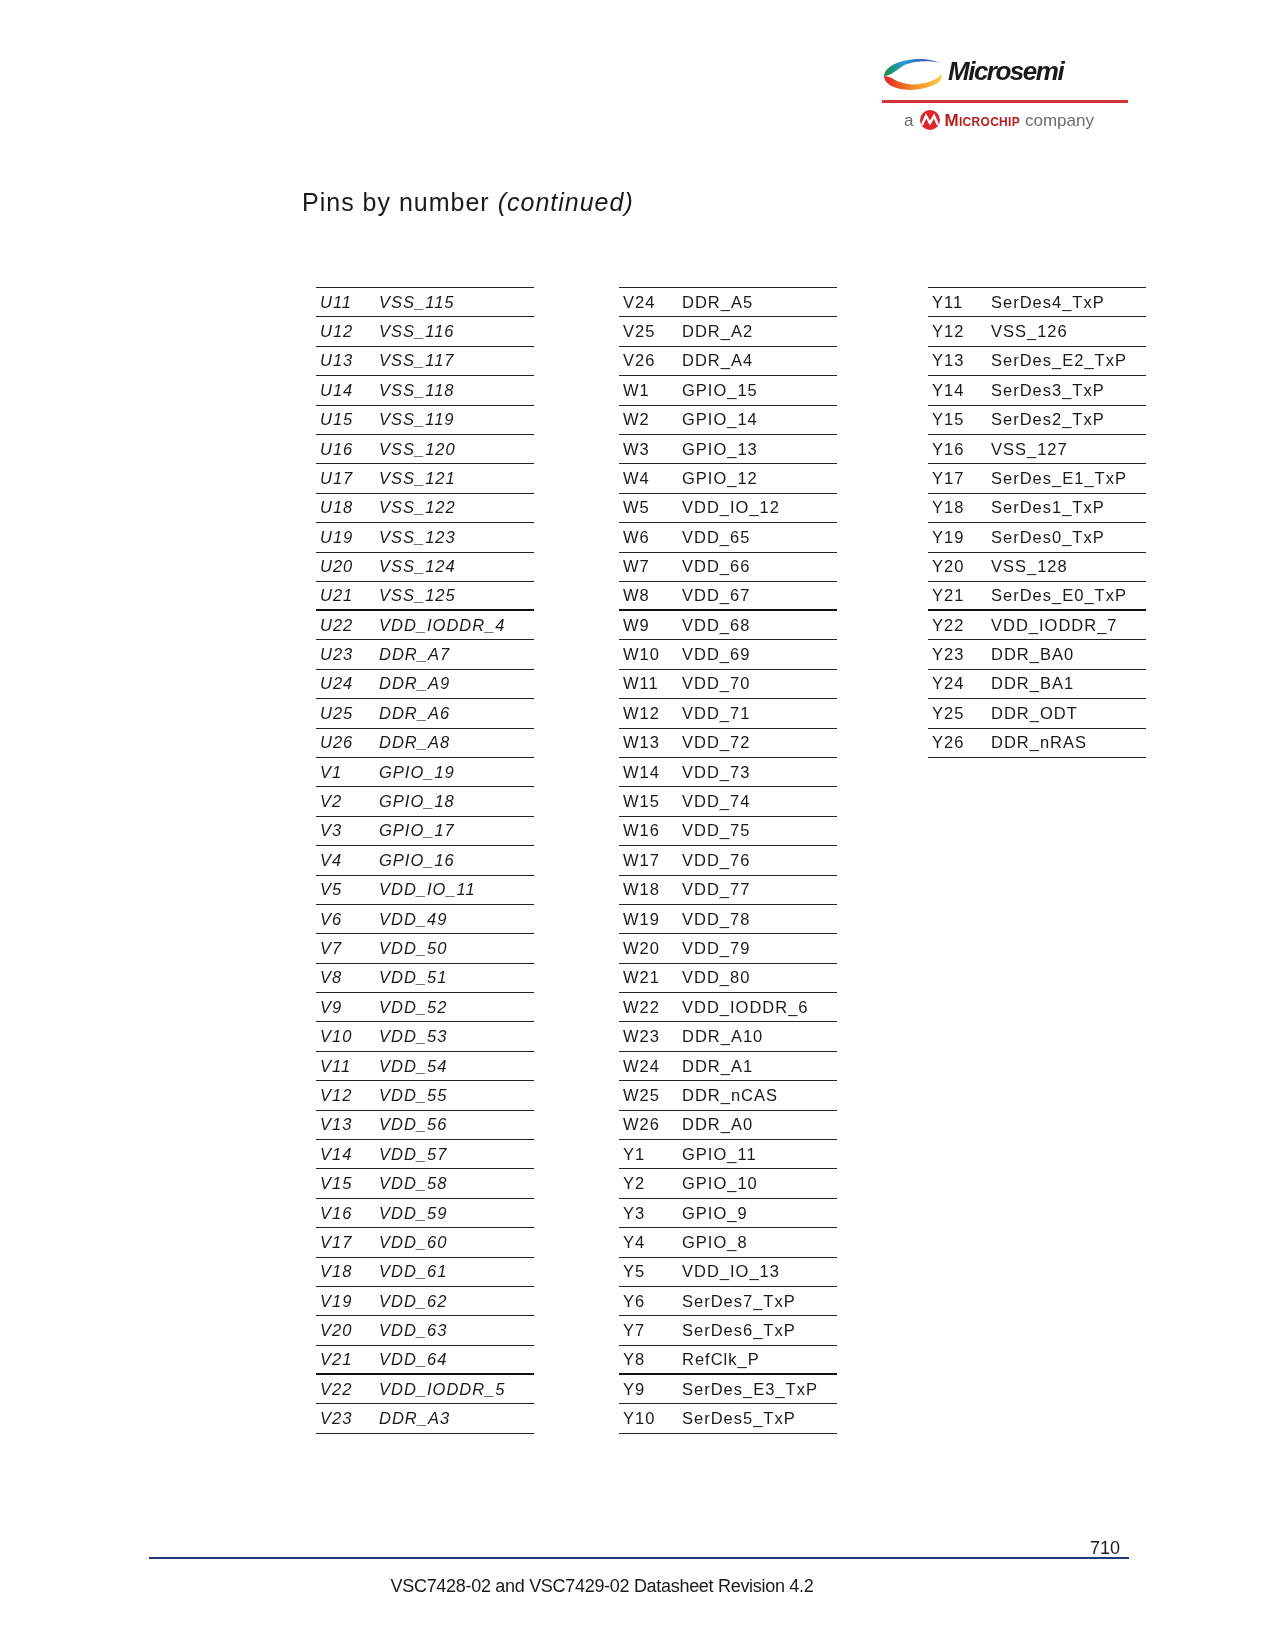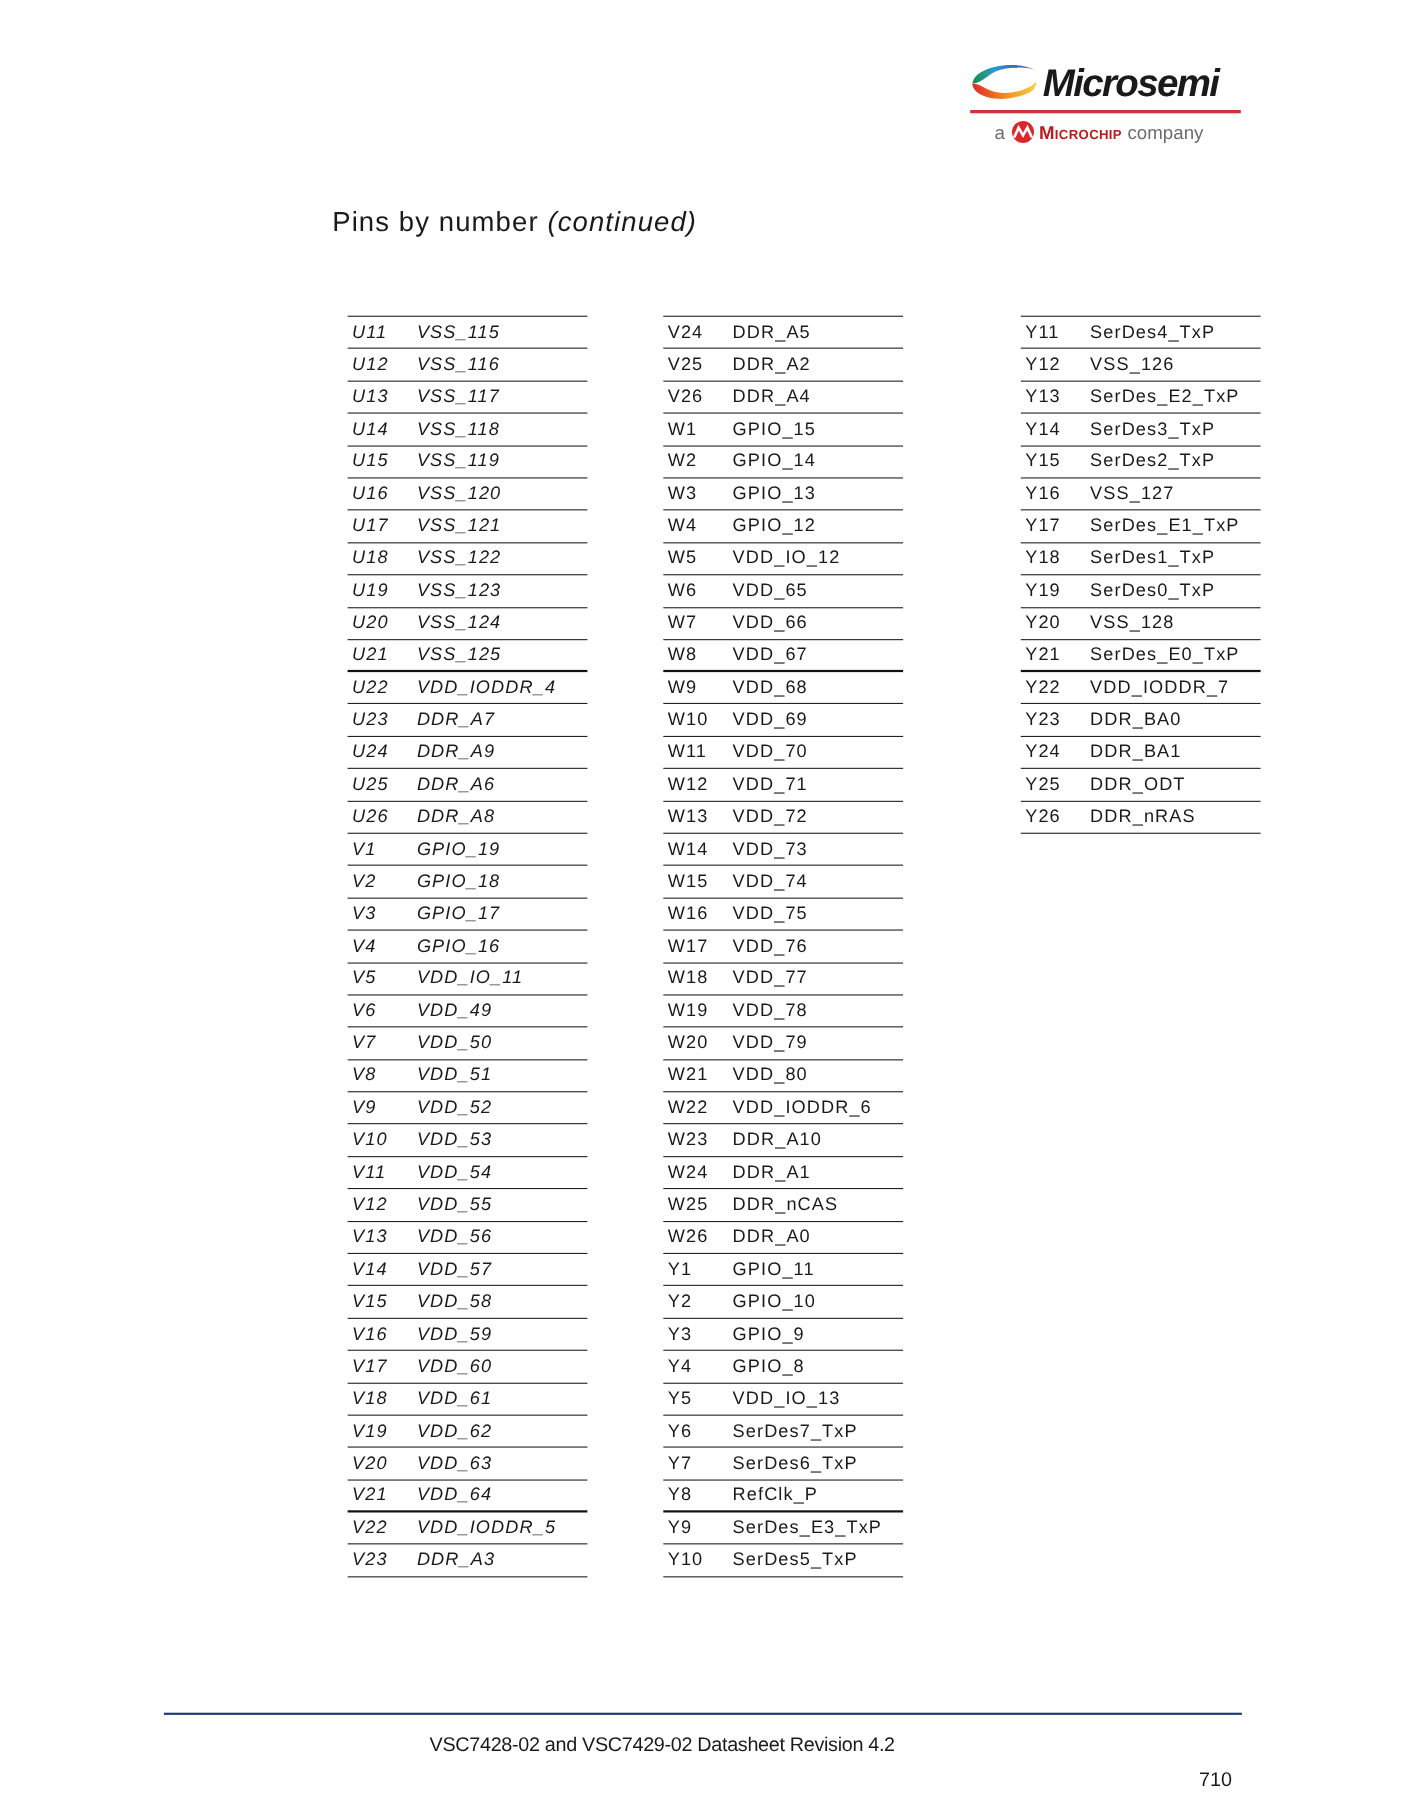--- a/index.html
+++ b/index.html
@@ -1,46 +1,46 @@
 <!DOCTYPE html>
 <html><head>
 <meta charset="utf-8">
 <style>
   html, body { margin: 0; padding: 0; background: #ffffff; }
   body { width: 1275px; height: 1650px; position: relative; overflow: hidden;
          font-family: "Liberation Sans", "DejaVu Sans", sans-serif; color: #1a1a1a; }
 
   .logo { position: absolute; left: 880px; top: 50px; width: 250px; height: 90px; }
   .logo .swirl { position: absolute; left: 0; top: 4px; }
-  .logo .wordmark { position: absolute; left: 68px; top: 6px; font-size: 35px; font-weight: bold;
+  .logo .wordmark { position: absolute; left: 68px; top: 6px; font-size: 26px; font-weight: bold;
          font-style: italic; letter-spacing: -1.5px; color: #1a1a1a; text-align: center; }
   .logo .redline { position: absolute; left: 2px; top: 50px; width: 246px; height: 3px; background: #d0343a; }
   .logo .sub { position: absolute; left: 24px; top: 60px; font-size: 17px; color: #6b6b6b; white-space: nowrap; }
   .logo .sub .a { margin-right: 6px; }
   .logo .sub .mchip-icon { display: inline-block; vertical-align: -4px; margin-right: 3px; }
   .logo .sub .mchip { font-weight: bold; color: #b91c1c; font-variant: small-caps; font-size: 17px; letter-spacing: 0.3px; }
   .logo .sub .company { margin-left: 5px; }
 
   .title { position: absolute; left: 302px; top: 188px; font-size: 25px; letter-spacing: 1px; color: #1a1a1a; }
   .title .cont { font-style: italic; }
 
   .col { position: absolute; top: 287px; width: 218px; border-top: 1.5px solid #222; }
   .col.c1 { left: 316px; font-style: italic; }
-  .col.c2 { left: 603px; }
+  .col.c2 { left: 619px; }
   .col.c3 { left: 928px; }
   .row { height: 28.4px; border-bottom: 1.3px solid #222; display: flex; align-items: center;
          font-size: 16.5px; letter-spacing: 1px; }
   .row.thick { border-bottom: 2.6px solid #111; height: 27.1px; }
   .row .pin { width: 59px; padding-left: 4px; }
   .row .name { flex: 1; }
 
   .footer-line { position: absolute; left: 149px; top: 1557px; width: 980px; height: 2px; background: #1f3a7a; }
   .footer-text { position: absolute; left: 0; width: 1204px; top: 1576px; text-align: center;
          font-size: 18px; color: #1a1a1a; letter-spacing: -0.3px; }
-  .page-num { position: absolute; left: 1090px; top: 1608px; font-size: 18px; color: #1a1a1a; }
+  .page-num { position: absolute; left: 1090px; top: 1538px; font-size: 18px; color: #1a1a1a; }
 </style>
 </head>
 <body>
 
 <div class="logo">
   <svg class="swirl" width="66" height="42" viewBox="0 0 66 42">
     <defs>
       <linearGradient id="sw1" x1="0" y1="0" x2="1" y2="0">
         <stop offset="0" stop-color="#1d8c3b"></stop>
         <stop offset="0.35" stop-color="#2a9bd6"></stop>

